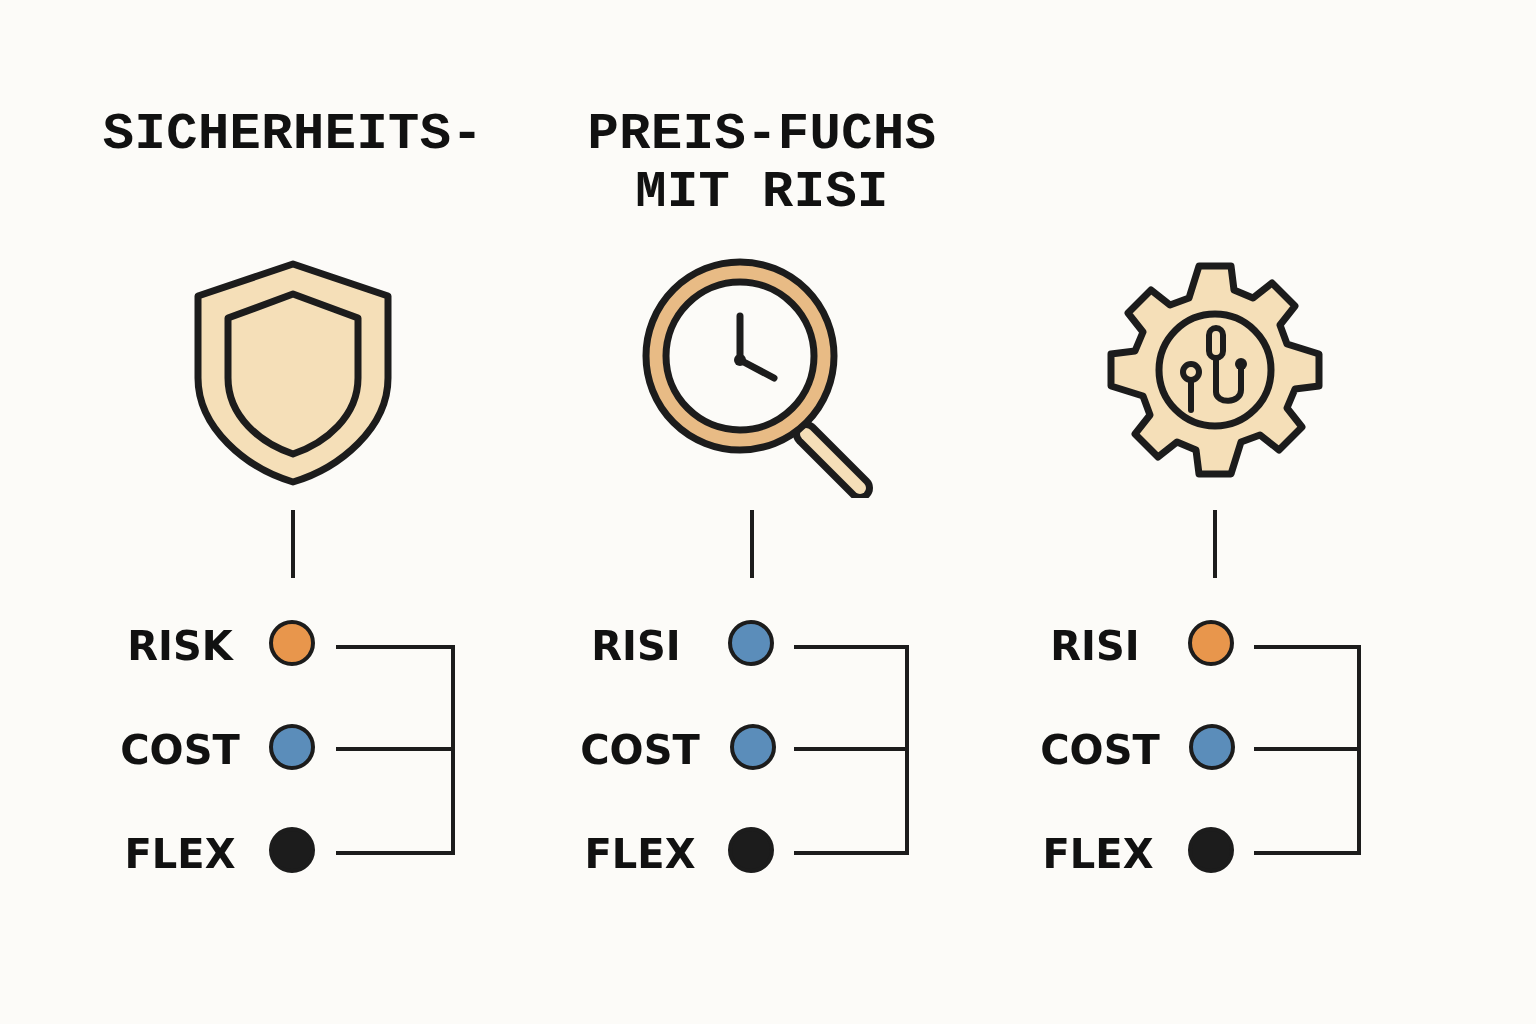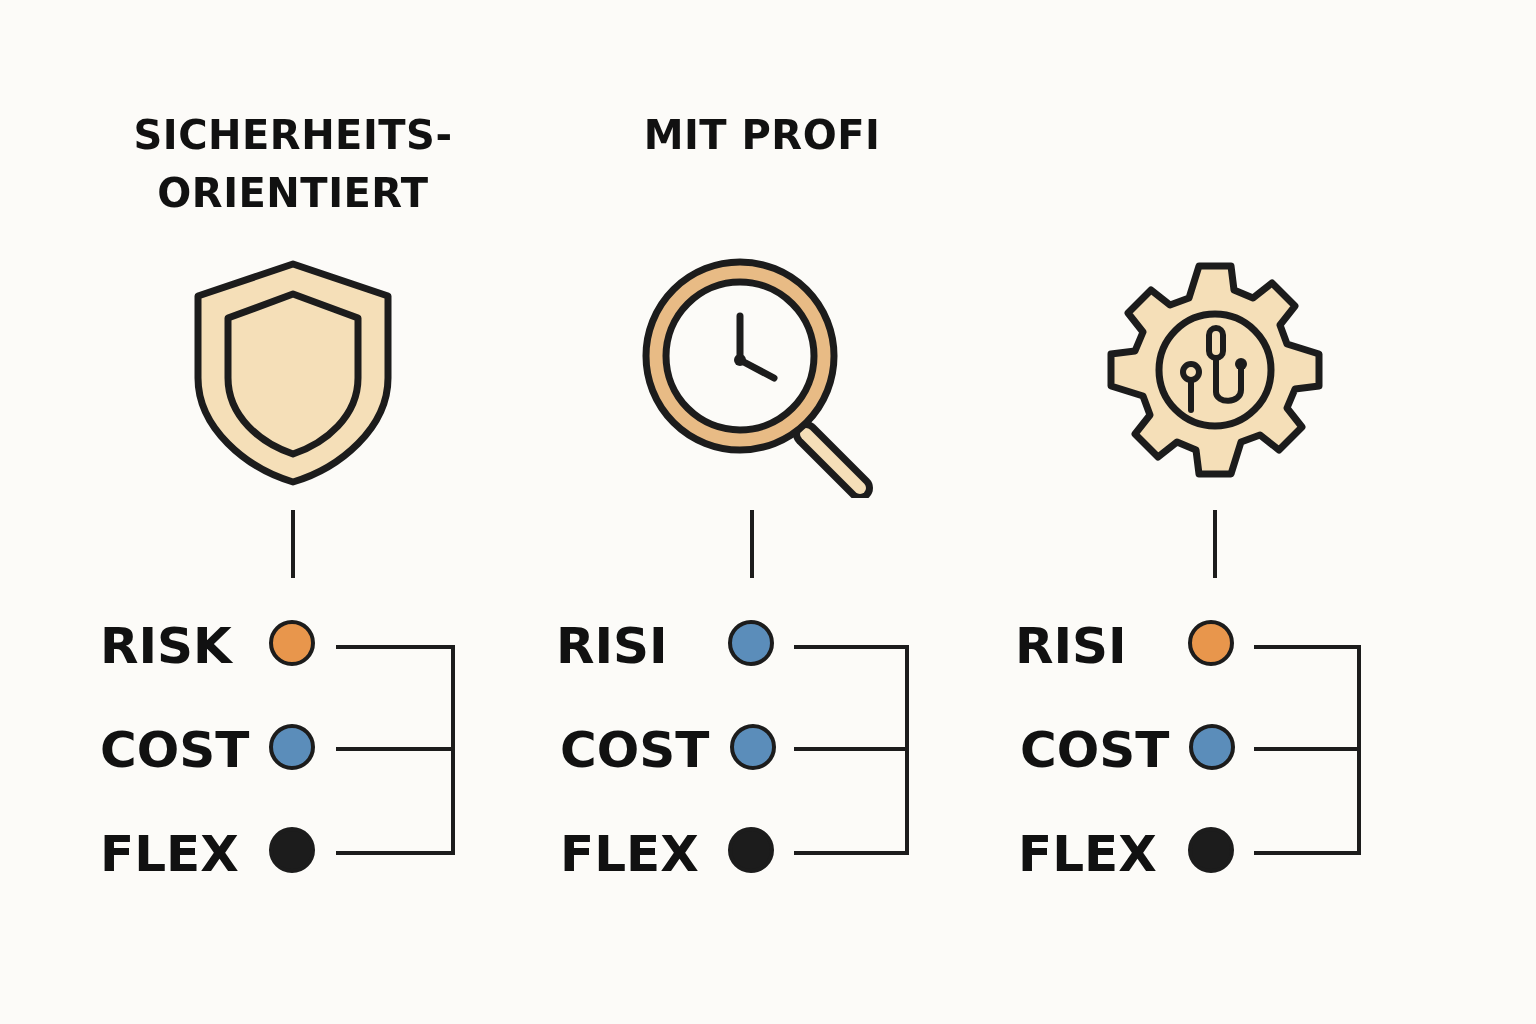--- a/index.html
+++ b/index.html
@@ -4,58 +4,59 @@
 <style>
   html, body { margin: 0; padding: 0; }
   body {
     width: 1536px; height: 1024px; position: relative; overflow: hidden;
     background: #fcfbf8;
     font-family: "DejaVu Sans", "Liberation Sans", sans-serif;
     color: #111111;
   }
   .title {
     position: absolute; width: 440px; text-align: center;
-    font-weight: bold; font-size: 40px; line-height: 58px;
+    font-weight: bold; font-size: 52px; line-height: 58px;
     letter-spacing: 0.5px;
+    font-family: Liberation Mono, monospace;
   }
   .title span { display: block; }
   .icon { position: absolute; }
   .connector { position: absolute; width: 4px; background: #1c1c1c; height: 68px; top: 510px; }
   .lbl {
-    position: absolute; font-weight: bold; font-size: 50px;
-    text-align: left; width: 160px; line-height: 44px;
+    position: absolute; font-weight: bold; font-size: 40px;
+    text-align: center; width: 160px; line-height: 44px;
   }
   .dot {
     position: absolute; width: 46px; height: 46px; border-radius: 50%;
     border: 4px solid #1c1c1c; box-sizing: border-box;
   }
   svg.bracket { position: absolute; left: 0; top: 0; pointer-events: none; }
 </style>
 </head>
 <body>
 
 <div class="title" style="left:73px; top:106px;">
   <span>SICHERHEITS-</span>
-  <span>ORIENTIERT</span>
 </div>
 <svg class="icon" style="left:190px; top:258px;" width="206" height="230" viewBox="0 0 206 230">
   <path d="M103 6 L198 38 L198 120 C198 170 150 210 103 224 C56 210 8 170 8 120 L8 38 Z" fill="#f5dfb8" stroke="#1c1c1c" stroke-width="7" stroke-linejoin="round"></path>
   <path d="M103 36 L168 60 L168 120 C168 158 136 185 103 196 C70 185 38 158 38 120 L38 60 Z" fill="#f5dfb8" stroke="#1c1c1c" stroke-width="7" stroke-linejoin="round"></path>
 </svg>
 <div class="connector" style="left:291px;"></div>
 
 <div class="lbl" style="left:100px; top:624px;">RISK</div>
 <div class="dot" style="left:269px; top:620px; background:#e8964c;"></div>
 <div class="lbl" style="left:100px; top:728px;">COST</div>
 <div class="dot" style="left:269px; top:724px; background:#5b8dba;"></div>
 <div class="lbl" style="left:100px; top:832px;">FLEX</div>
 <div class="dot" style="left:269px; top:827px; background:#1c1c1c;"></div>
 
 <div class="title" style="left:542px; top:106px;">
-  <span>MIT PROFI</span>
+  <span>PREIS-FUCHS</span>
+  <span>MIT RISI</span>
 </div>
 <svg class="icon" style="left:638px; top:256px;" width="246" height="242" viewBox="0 0 246 242">
   <path d="M168 178 L222 232" stroke="#1c1c1c" stroke-width="26" stroke-linecap="round"></path>
   <path d="M168 178 L222 232" stroke="#f5dfb8" stroke-width="12" stroke-linecap="round"></path>
   <circle cx="102" cy="100" r="94" fill="#e8bb85" stroke="#1c1c1c" stroke-width="7"></circle>
   <circle cx="102" cy="100" r="74" fill="#fcfbf8" stroke="#1c1c1c" stroke-width="7"></circle>
   <path d="M102 60 L102 104 L136 122" fill="none" stroke="#1c1c1c" stroke-width="7" stroke-linecap="round" stroke-linejoin="round"></path>
   <circle cx="102" cy="104" r="6" fill="#1c1c1c"></circle>
 </svg>
 <div class="connector" style="left:750px;"></div>

